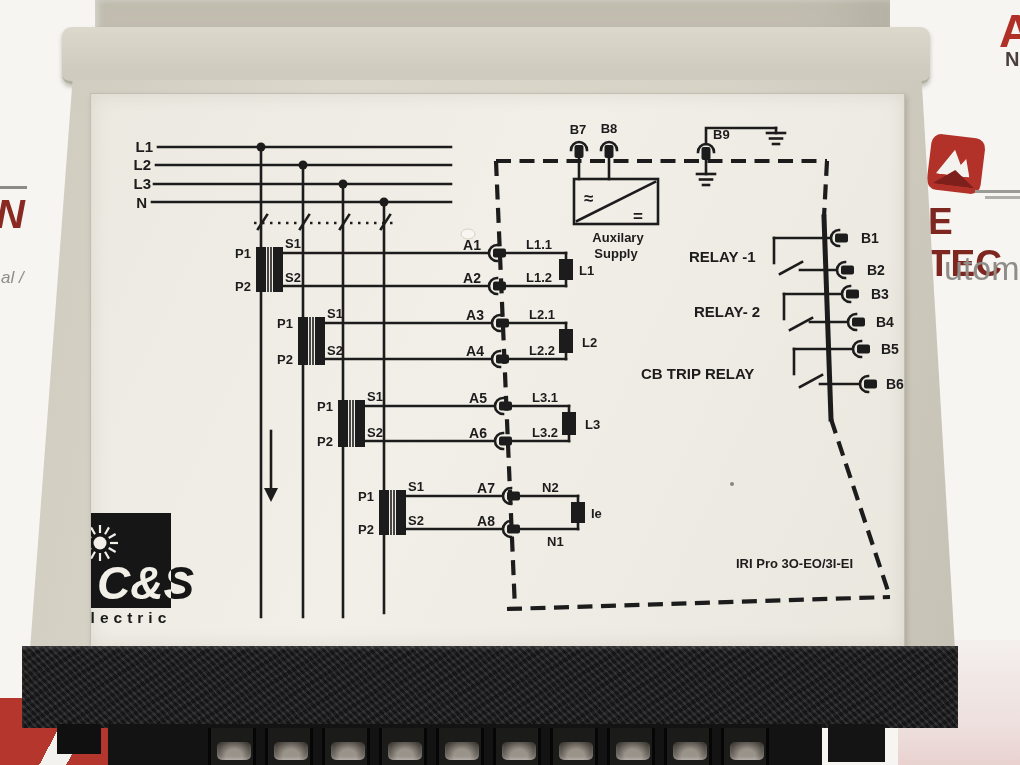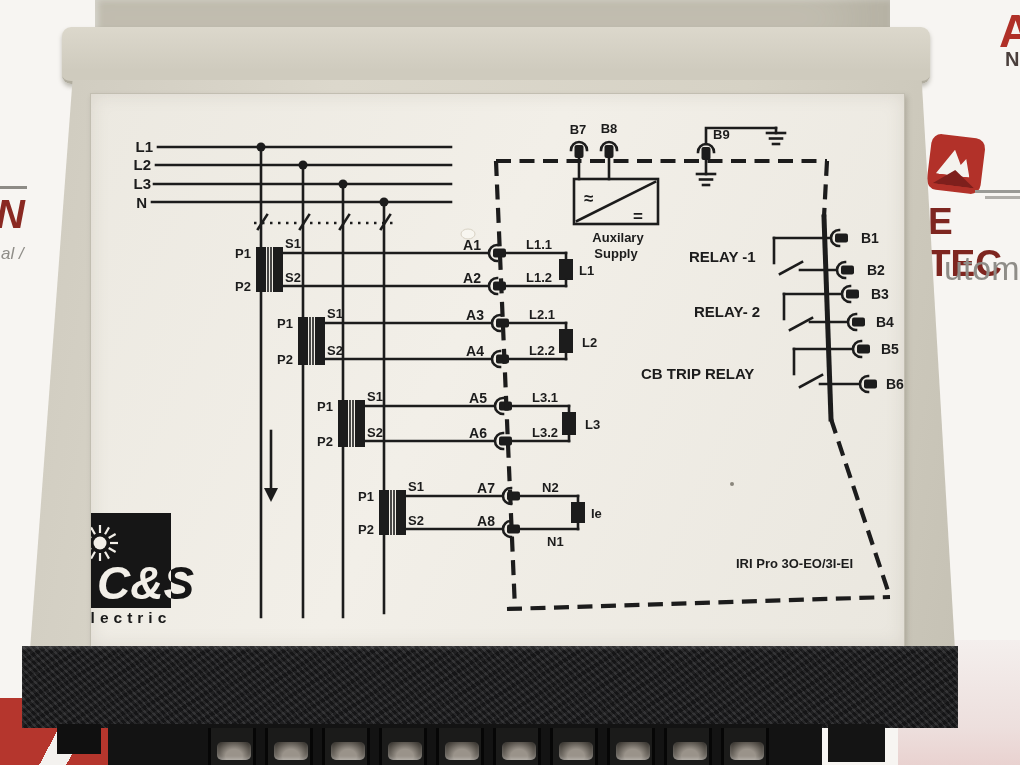--- a/index.html
+++ b/index.html
@@ -69,21 +69,21 @@
   .logo-t{font:italic bold 46px "Liberation Sans",sans-serif;}
   .logo-e{font:bold 15.5px "Liberation Sans",sans-serif;letter-spacing:5px;fill:#1a1a1a;}
 </style>
 </head>
 <body>
 
 <div id="photo">
 
   <div class="abs bg-line" style="left:0;top:186px;width:27px;"></div>
   <div class="abs frag-red" style="left:-15px;top:192px;font-size:40px;font-style:italic;">IN</div>
-  <div class="abs frag-gray" style="left:1px;top:244px;font-size:17px;font-style:italic;">al /</div>
+  <div class="abs frag-gray" style="left:1px;top:268px;font-size:17px;font-style:italic;">al /</div>
 
   <div class="abs frag-red" style="left:999px;top:4px;font-size:46px;color:#b03028;">A</div>
   <div class="abs" style="left:1005px;top:48px;font-size:20px;font-weight:bold;color:#4a3f3c;">N</div>
   <div class="abs bg-icon">
     <div class="mtn"></div>
     <div class="mtn2"></div>
   </div>
   <div class="abs bg-line" style="left:975px;top:190px;width:45px;background:#9a9a96;"></div>
   <div class="abs bg-line" style="left:985px;top:196px;width:35px;background:#b0aeaa;"></div>
   <div class="abs frag-red" style="left:928px;top:201px;font-size:37px;color:#7e2620;">E TEC</div>

